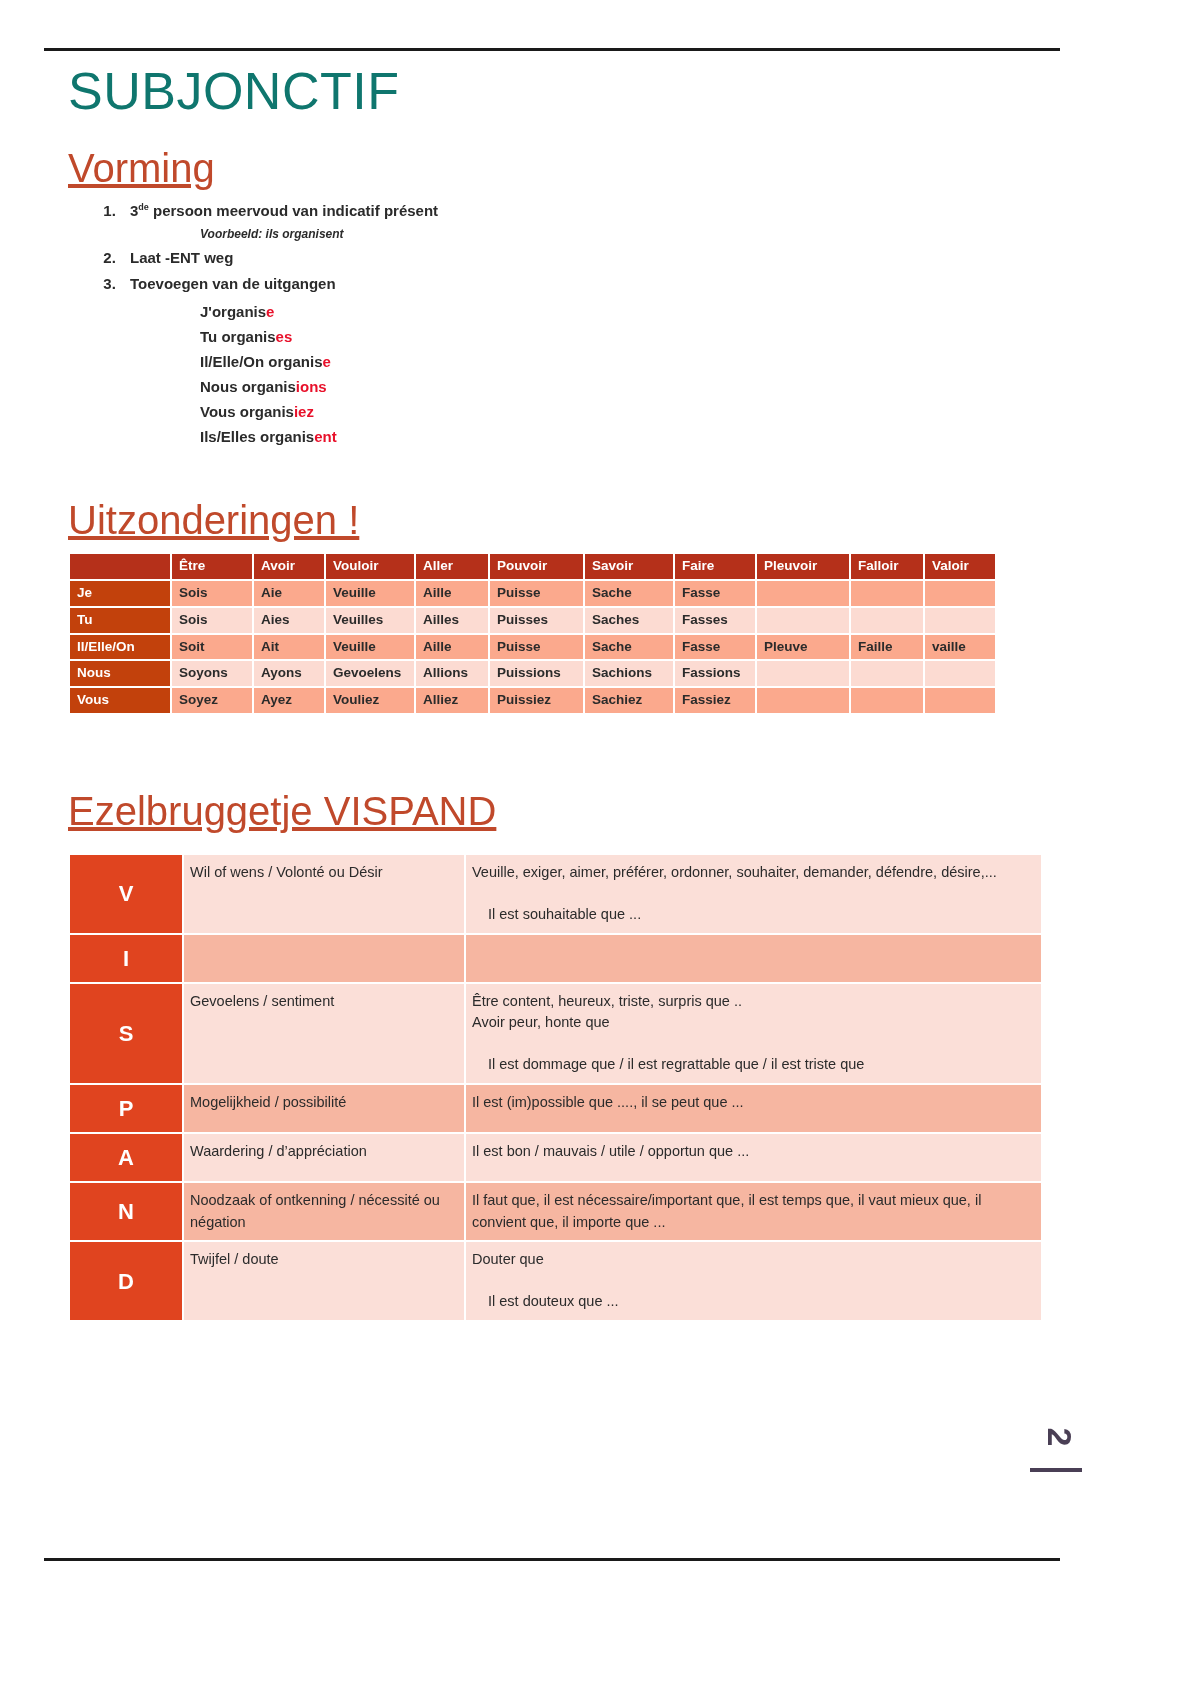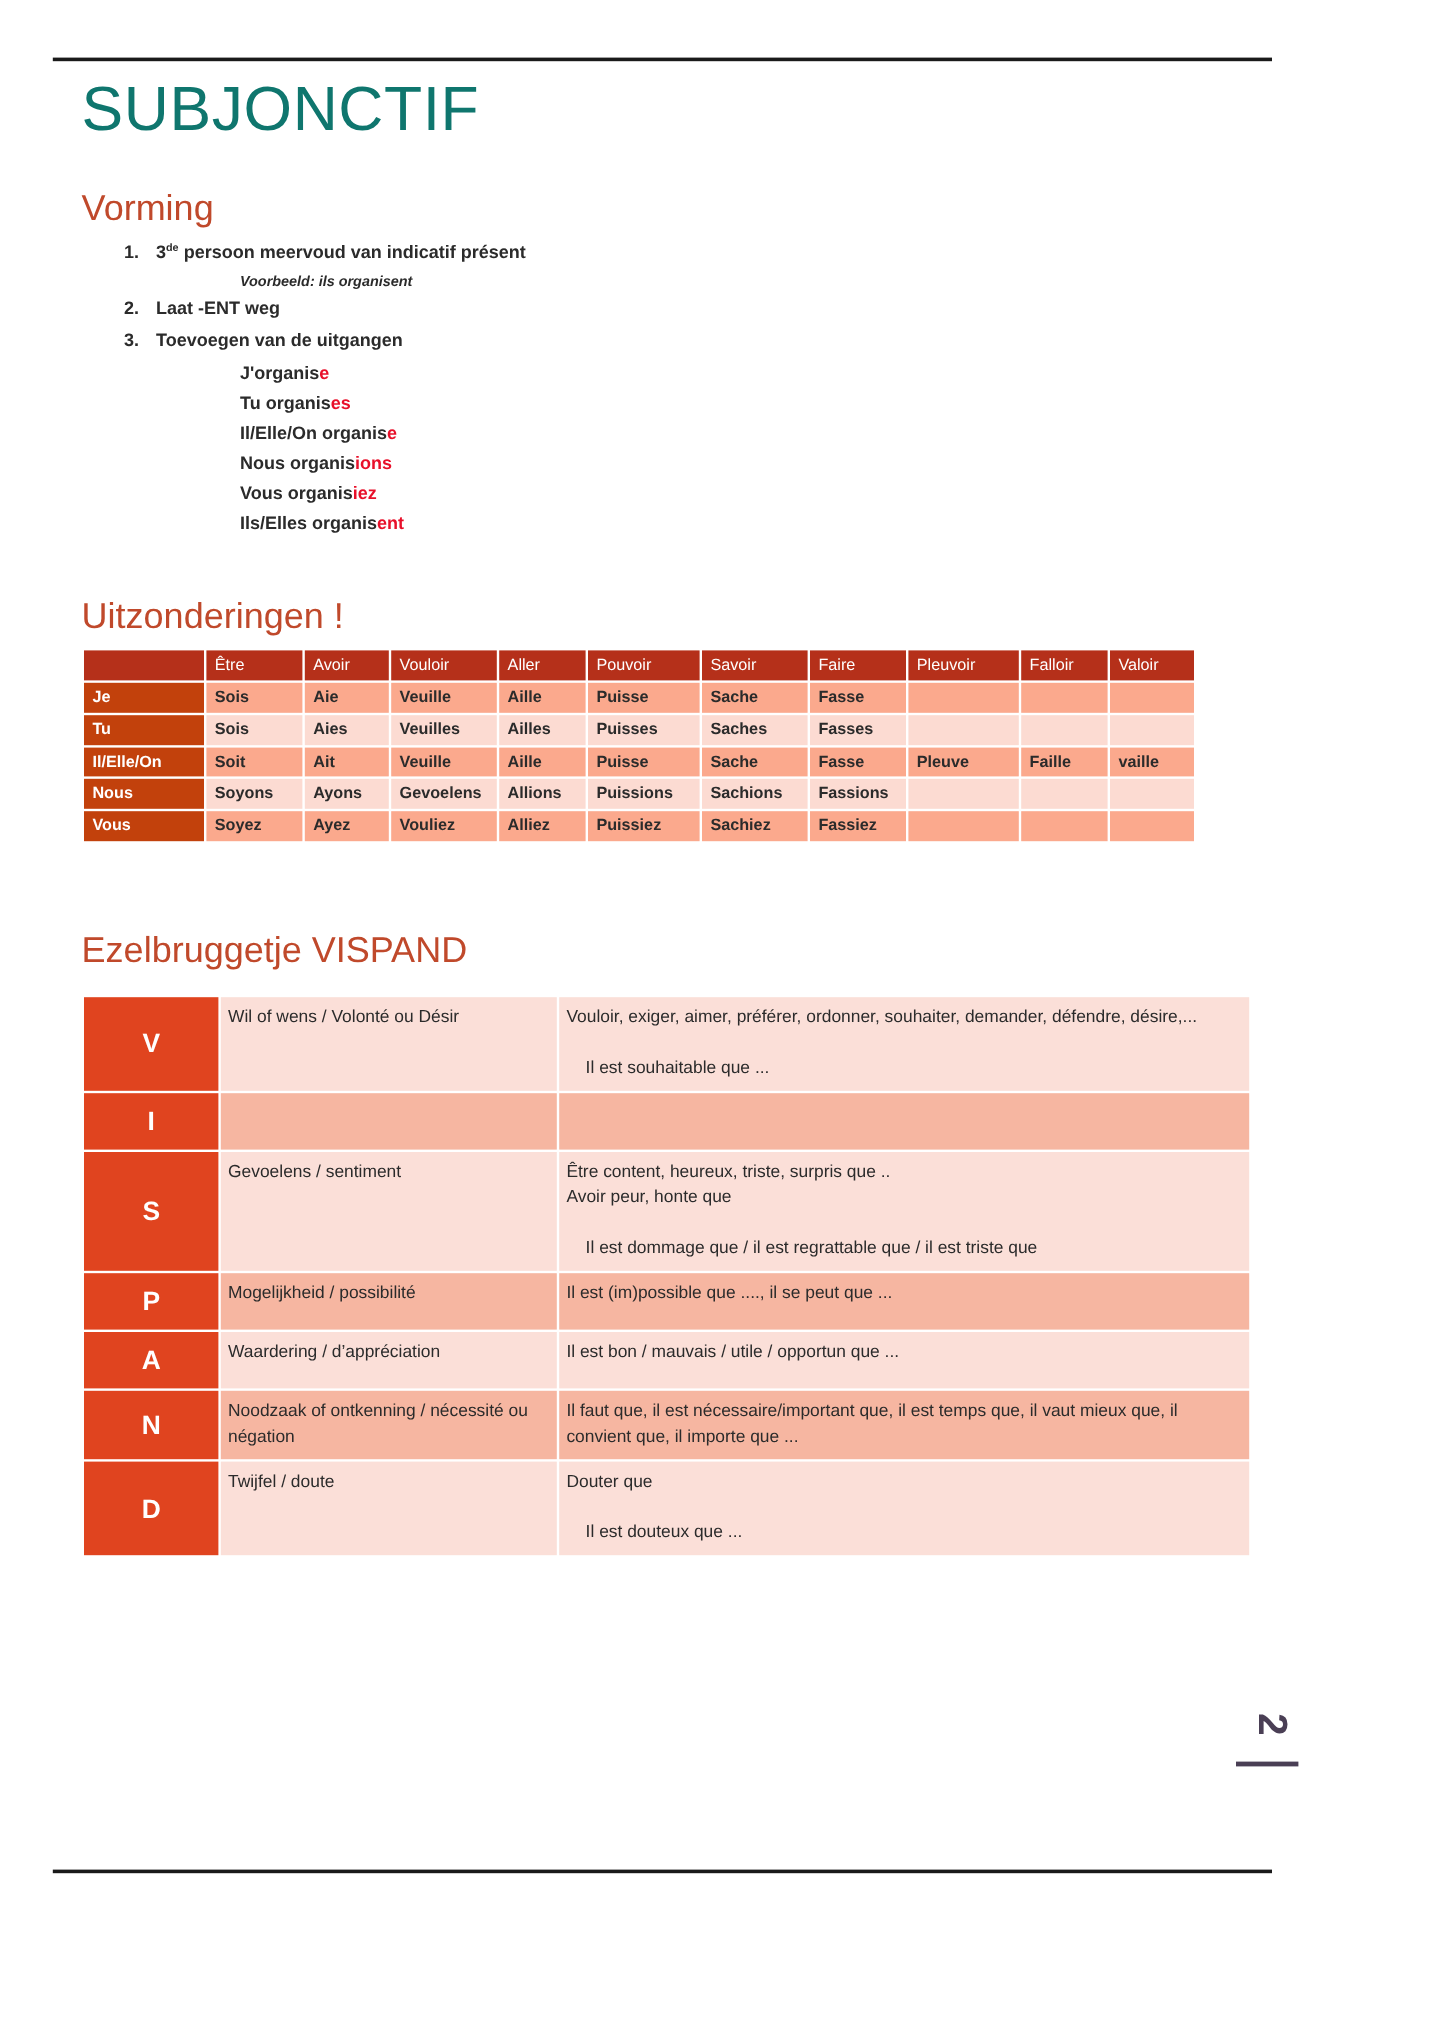--- a/index.html
+++ b/index.html
@@ -50,25 +50,26 @@
   h1.title {
     font-size: 52px;
     font-weight: 400;
     color: #0f766e;
     margin: 0;
     letter-spacing: 0.5px;
     line-height: 1.2;
   }
 
   h2.section {
-    font-size: 30px;
+    font-size: 40px;
     font-weight: 400;
     color: #c0492b;
-    margin: 34px 0 6px 0;
+    margin: 22px 0 6px 0;
     line-height: 1.2;
+    text-decoration: underline;
   }
   h2.section.exceptions { margin-top: 46px; margin-bottom: 8px; }
   h2.section.vispand { margin-top: 72px; margin-bottom: 10px; }
 
   
   ol.steps {
     margin: 6px 0 0 0;
     padding-left: 52px;
     font-size: 15px;
     line-height: 1.72;
@@ -112,21 +113,21 @@
     padding: 4px 7px;
     text-align: left;
     vertical-align: top;
     font-weight: 600;
     color: #2b2b2b;
     line-height: 1.25;
   }
   table.exc thead th {
     background: #b5301a;
     color: #ffffff;
-    font-weight: 400;
+    font-weight: 700;
     height: 17px;
   }
   table.exc thead th.corner { background: #b5301a; }
   table.exc tbody th.rowhead {
     background: #c2410c;
     color: #ffffff;
     font-weight: 700;
   }
   table.exc tbody tr.odd td { background: #fba98d; }
   table.exc tbody tr.even td { background: #fcdbd2; }
@@ -336,21 +337,21 @@
     </table>
 
     <h2 class="section vispand">Ezelbruggetje VISPAND</h2>
 
     <table class="vis">
       <tbody id="vis-body">
           <tr class="shade-light">
             <td class="letter">V</td>
             <td class="mid">Wil of wens / Volonté ou Désir</td>
             <td class="desc">
-              <p>Vouloir, exiger, aimer, préférer, ordonner, souhaiter, demander, défendre, désire,...</p>
+              <p>Veuille, exiger, aimer, préférer, ordonner, souhaiter, demander, défendre, désire,...</p>
               <p class="gap">Il est souhaitable que ...</p>
             </td>
           </tr>
           <tr class="shade-dark">
             <td class="letter">I</td>
             <td class="mid"></td>
             <td class="desc"></td>
           </tr>
           <tr class="shade-light">
             <td class="letter">S</td>

